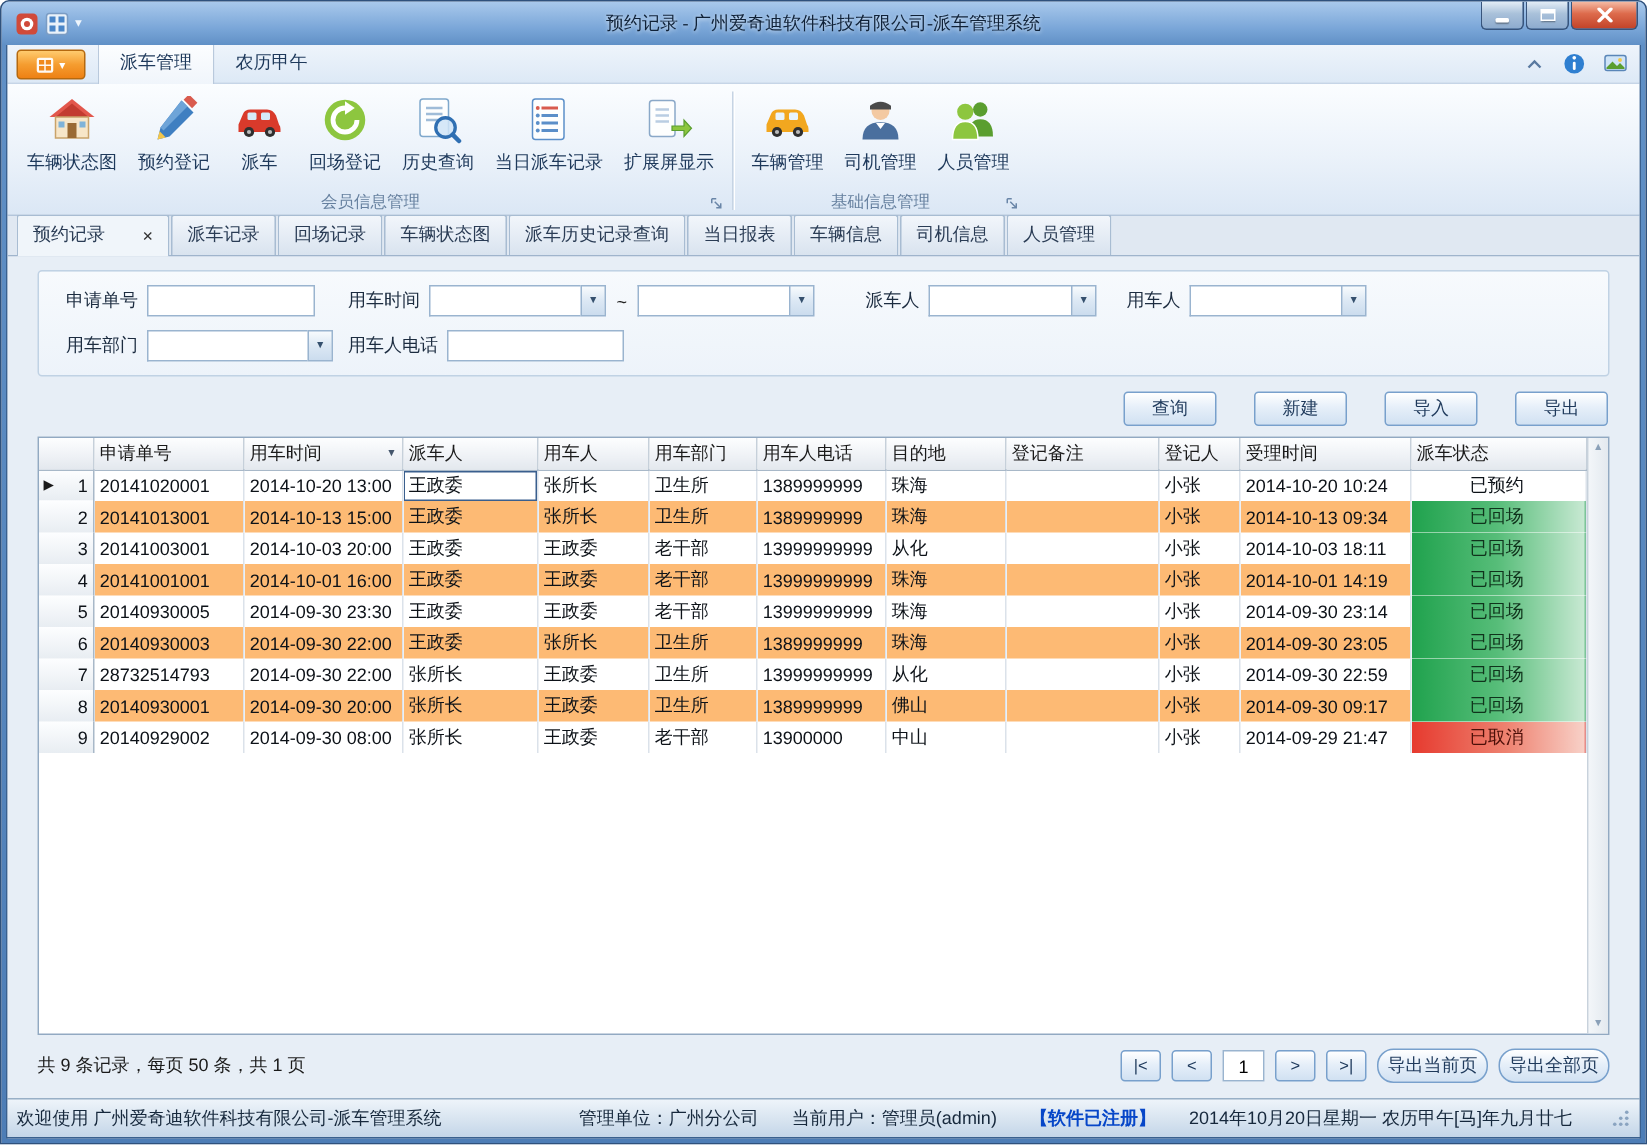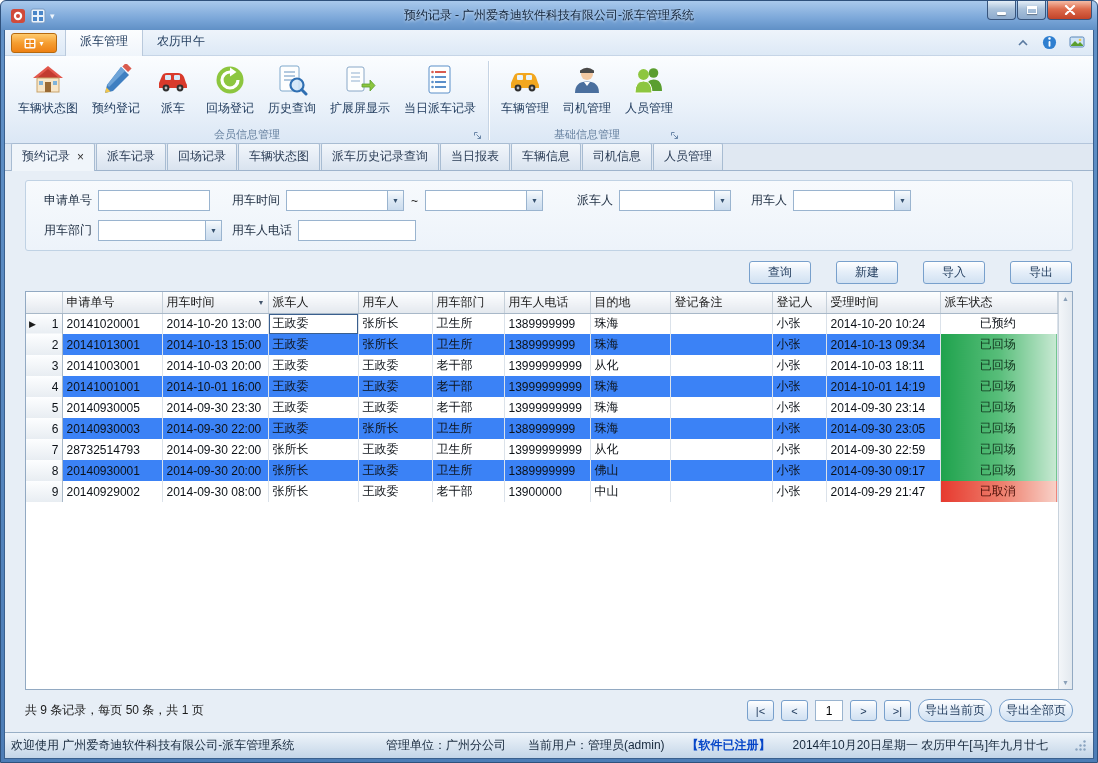--- a/index.html
+++ b/index.html
@@ -52,21 +52,21 @@
   .ribbon-label { font-size: 12px; color: #1e395b; white-space: nowrap; }
   .group-labelrow { height: 17px; display: flex; align-items: center; justify-content: center;
     position: relative; color: #66809f; font-size: 11px; }
   .group-launcher { position: absolute; right: 3px; bottom: 3px; display: flex; }
   .group-sep { width: 1px; background: #c6d4e4; box-shadow: 1px 0 0 #fff; margin: 3px 3px; }
 
   
   .doc-tabbar { height: 27px; flex: none; display: flex; align-items: flex-end; gap: 1px;
     padding: 4px 6px 0; background: #e0e8f2; border-bottom: 1px solid #9fb4cc; }
   .doc-tab { padding: 4px 10px 5px; border: 1px solid #a8bcd2; border-bottom: none; border-radius: 2px 2px 0 0;
-    background: linear-gradient(#f2f6fb, #d9e3ef); color: #2a3c55; display: flex; align-items: center; gap: 7px; white-space: nowrap; }
+    background: linear-gradient(#f2f6fb, #d9e3ef); color: #2a3c55; display: flex; align-items: center; gap: 25px; white-space: nowrap; }
   .doc-tab.active { background: #f0f5fa; margin-bottom: -1px; padding-bottom: 6px; }
   .tab-close { color: #333; font-size: 12px; line-height: 1; }
 
   
   .content { flex: 1; min-height: 0; display: flex; flex-direction: column; background: #e7eef6; padding: 9px 20px 10px; }
 
   .filter-panel { flex: none; border: 1px solid #c0d2e4; border-radius: 3px; padding: 9px 8px;
     background: linear-gradient(#f7fafd, #edf3fa); display: flex; flex-direction: column; gap: 9px; }
   .frow { display: flex; align-items: center; }
   .flabel { text-align: right; color: #1c2c40; padding-right: 6px; white-space: nowrap; }
@@ -87,21 +87,21 @@
     background: linear-gradient(#ffffff, #e6eff9 45%, #d1e1f2); display: flex; align-items: center; justify-content: center; }
 
   
   .grid-wrap { flex: 1; min-height: 0; display: flex; border: 1px solid #92a9c2; background: #fff; overflow: hidden; }
   .grid-table-wrap { flex: 1; overflow: hidden; }
   table { border-collapse: collapse; table-layout: fixed; width: 100%; }
   th { height: 21px; font-weight: normal; text-align: left; padding: 0 4px; color: #1a1a1a;
     background: linear-gradient(#fdfeff, #eef1f5 60%, #e3e8ee); border-right: 1px solid #c6d0da;
     border-bottom: 1px solid #a8b8c8; position: relative; white-space: nowrap; overflow: hidden; }
   td { height: 21px; padding: 0 4px; border-right: 1px solid #dbe2ea; color: #0d1218; white-space: nowrap; overflow: hidden; }
-  tr.alt td { background: #3b82f6; }
+  tr.alt td { background: #fdba74; }
   td.rowhead, tr.alt td.rowhead { background: linear-gradient(#fdfeff, #e8edf2); border-right: 1px solid #a8b8c8; padding: 0 3px; }
   .rh { display: flex; align-items: center; }
   .sel-arrow { font-size: 9px; color: #1a1a1a; }
   .rnum { margin-left: auto; }
   .filter-arrow { position: absolute; right: 3px; top: 7px; font-size: 7px; color: #44566c; }
   td.st { text-align: center; padding-right: 6px; }
   td.st-returned, tr.alt td.st-returned { background: linear-gradient(90deg, var(--status-green) 0%, #57bd79 50%, #c8e9d3 100%); color: #10331c; }
   td.st-cancelled, tr.alt td.st-cancelled { background: linear-gradient(90deg, var(--status-red) 0%, #ee8270 55%, #f8d1c8 100%); color: #4c0f08; }
   td.focus-cell { box-shadow: inset 0 0 0 1px #3a5f8e; }
   .scroll-strip { width: 14px; flex: none; border-left: 1px solid #c8d2dc; display: flex; flex-direction: column;
@@ -264,44 +264,44 @@
                   <line x1="8" y1="16" x2="19" y2="16" stroke="#9fbcd8" stroke-width="1.6"></line>
                   <circle cx="21" cy="21" r="6.5" fill="#cfe4f7" fill-opacity="0.85" stroke="#2f6fb2" stroke-width="2.2"></circle>
                   <line x1="25.8" y1="25.8" x2="30" y2="30" stroke="#2f6fb2" stroke-width="3" stroke-linecap="round"></line>
                 </svg>
               </div>
               <div class="ribbon-label">历史查询</div>
             </div>
             <div class="ribbon-btn">
               <div class="ribbon-icon">
                 <svg viewBox="0 0 32 32">
-                  <rect x="3" y="3" width="17" height="24" rx="2" fill="#fdfefe" stroke="#8aa8c8"></rect>
-                  <line x1="7" y1="9" x2="16" y2="9" stroke="#b9cde2" stroke-width="1.6"></line>
-                  <line x1="7" y1="13" x2="16" y2="13" stroke="#b9cde2" stroke-width="1.6"></line>
-                  <line x1="7" y1="17" x2="16" y2="17" stroke="#b9cde2" stroke-width="1.6"></line>
-                  <path d="M18 20 L26 20 L26 16 L31 21.5 L26 27 L26 23 L18 23 Z" fill="#8dc63f" stroke="#5a9e2f" stroke-width="0.8"></path>
-                </svg>
-              </div>
-              <div class="ribbon-label">扩展屏显示</div>
-            </div>
-            <div class="ribbon-btn">
-              <div class="ribbon-icon">
-                <svg viewBox="0 0 32 32">
                   <rect x="5" y="2" width="21" height="27" rx="2" fill="#fdfefe" stroke="#5b8fc9"></rect>
                   <line x1="11" y1="8" x2="22" y2="8" stroke="#d95b4e" stroke-width="2"></line>
                   <line x1="11" y1="13" x2="22" y2="13" stroke="#5b8fc9" stroke-width="2"></line>
                   <line x1="11" y1="18" x2="22" y2="18" stroke="#5b8fc9" stroke-width="2"></line>
                   <line x1="11" y1="23" x2="22" y2="23" stroke="#5b8fc9" stroke-width="2"></line>
                   <circle cx="8.5" cy="8" r="1.3" fill="#d95b4e"></circle>
                   <circle cx="8.5" cy="13" r="1.3" fill="#5b8fc9"></circle>
                   <circle cx="8.5" cy="18" r="1.3" fill="#5b8fc9"></circle>
                   <circle cx="8.5" cy="23" r="1.3" fill="#5b8fc9"></circle>
                 </svg>
               </div>
               <div class="ribbon-label">当日派车记录</div>
+            </div>
+            <div class="ribbon-btn">
+              <div class="ribbon-icon">
+                <svg viewBox="0 0 32 32">
+                  <rect x="3" y="3" width="17" height="24" rx="2" fill="#fdfefe" stroke="#8aa8c8"></rect>
+                  <line x1="7" y1="9" x2="16" y2="9" stroke="#b9cde2" stroke-width="1.6"></line>
+                  <line x1="7" y1="13" x2="16" y2="13" stroke="#b9cde2" stroke-width="1.6"></line>
+                  <line x1="7" y1="17" x2="16" y2="17" stroke="#b9cde2" stroke-width="1.6"></line>
+                  <path d="M18 20 L26 20 L26 16 L31 21.5 L26 27 L26 23 L18 23 Z" fill="#8dc63f" stroke="#5a9e2f" stroke-width="0.8"></path>
+                </svg>
+              </div>
+              <div class="ribbon-label">扩展屏显示</div>
             </div>
           </div>
           <div class="group-labelrow">
             <span class="group-label">会员信息管理</span>
             <span class="group-launcher">
               <svg width="9" height="9" viewBox="0 0 9 9">
                 <path d="M1.5 1.5 H4.5 M1.5 1.5 V4.5 M3.5 3.5 L7.5 7.5 M7.5 4.5 V7.5 H4.5" stroke="#6a86a8" stroke-width="1" fill="none"></path>
               </svg>
             </span>
           </div>

